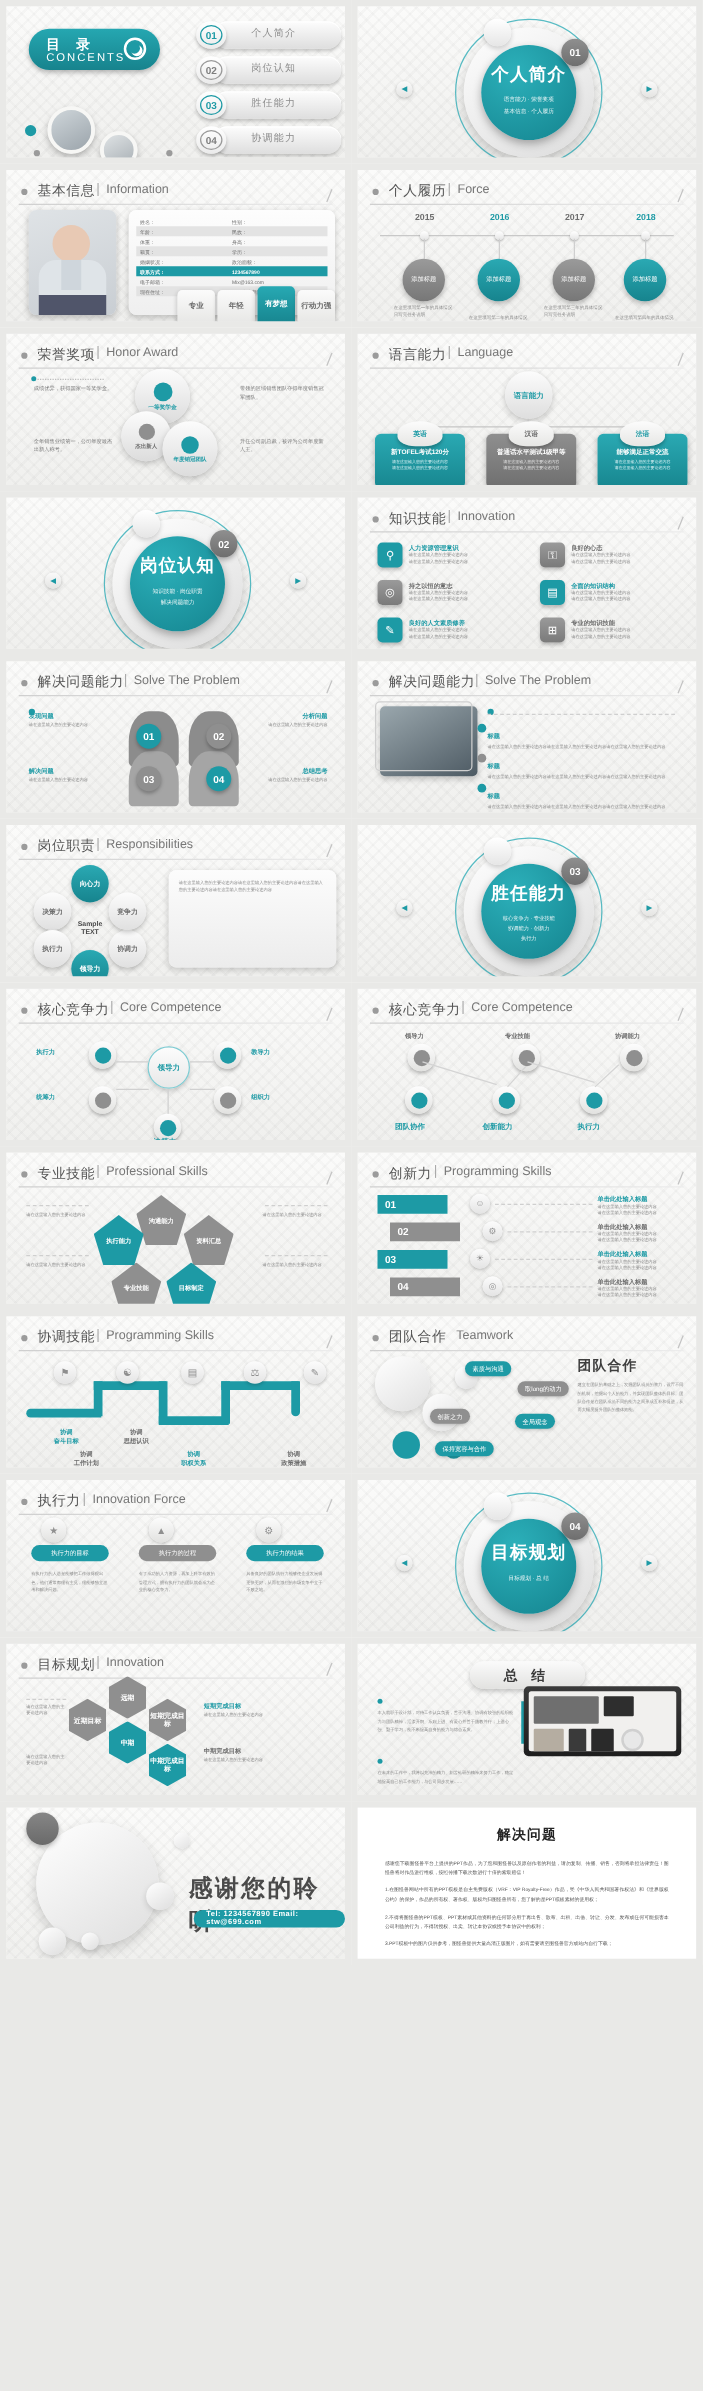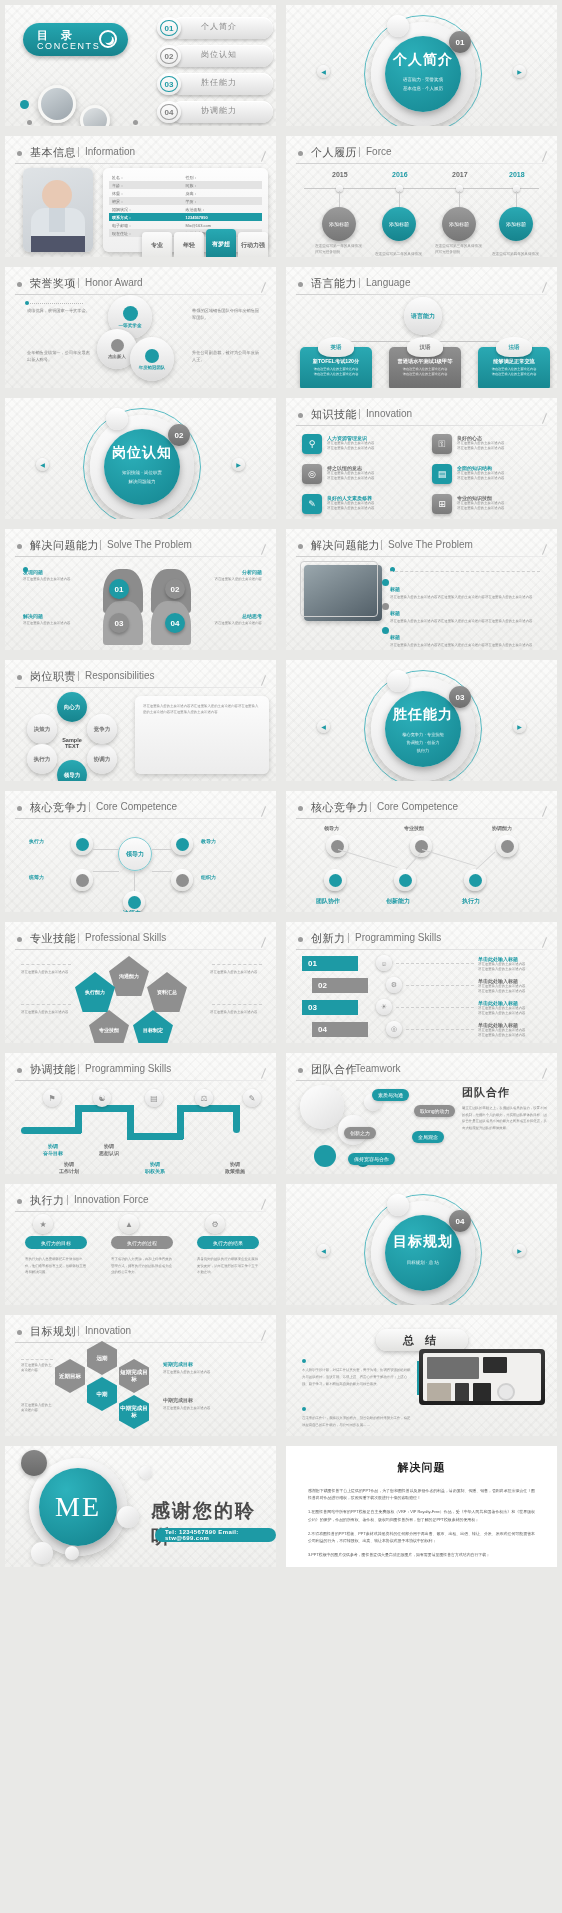--- a/index.html
+++ b/index.html
@@ -842,21 +842,21 @@
     <div class="lbl" style="position:absolute;left:206px;top:108px;width:48px;text-align:center;white-space:pre-line;line-height:1.4;color:#6d6d6d">协调
 政策措施</div>
   </div>
 
   <div class="slide">
     <div class="canvas"></div>
     <div class="shead">
       <div class="dot"></div>
       <div class="cn">团队合作</div>
       <div class="sep" style="left:51px">|</div>
-      <div class="en" style="left:59px">Teamwork</div>
+      <div class="en" style="left:69px">Teamwork</div>
       <div class="rule"></div>
       <div class="slash"></div>
     </div>
     <div class="bub" style="left:14px;top:32px;width:44px;height:44px;background:linear-gradient(145deg,#ffffff,#e0e0e0);box-shadow:0 3px 6px rgba(0,0,0,.15)"></div>
     <div class="bub" style="left:52px;top:62px;width:30px;height:30px;background:linear-gradient(145deg,#ffffff,#e0e0e0);box-shadow:0 2px 5px rgba(0,0,0,.15)"></div>
     <div class="bub" style="left:28px;top:92px;width:22px;height:22px;background:#1d9aa5"></div>
     <div class="bub" style="left:78px;top:40px;width:18px;height:18px;background:linear-gradient(145deg,#ffffff,#dedede);box-shadow:0 2px 4px rgba(0,0,0,.15)"></div>
     <div class="bub" style="left:70px;top:100px;width:14px;height:14px;background:#1d9aa5"></div>
     <div class="tbadge" style="left:86px;top:36px;background:#1d9aa5">素质与沟通</div>
     <div class="tbadge" style="left:128px;top:52px;background:#8f8f8f">取long的动力</div>
@@ -955,21 +955,20 @@
         <div style="position:absolute;left:50px;top:30px;width:18px;height:20px;background:#2a2a2a;border-radius:1px"></div>
         <div style="position:absolute;left:74px;top:30px;width:18px;height:18px;border-radius:50%;background:#e8e8e8;border:2px solid #d0d0d0"></div>
       </div>
     </div>
   </div>
 
   <div class="slide">
     <div class="canvas"></div>
     <div class="meringo"></div>
     <div class="circ" style="position:absolute;left:16px;top:4px;width:26px;height:26px;background:linear-gradient(#868686,#6a6a6a);box-shadow:0 2px 4px rgba(0,0,0,.25)"></div>
-    <div class="meball">ME</div>
     <div class="circ" style="position:absolute;left:112px;top:60px;width:22px;height:22px;background:linear-gradient(145deg,#fff,#dedede);box-shadow:0 2px 5px rgba(0,0,0,.15)"></div>
     <div class="circ" style="position:absolute;left:26px;top:96px;width:22px;height:22px;background:linear-gradient(145deg,#fff,#dedede);box-shadow:0 2px 5px rgba(0,0,0,.15)"></div>
     <div class="circ" style="position:absolute;left:60px;top:100px;width:14px;height:14px;background:linear-gradient(145deg,#fff,#dedede);box-shadow:0 2px 4px rgba(0,0,0,.15)"></div>
     <div class="circ" style="position:absolute;left:134px;top:20px;width:13px;height:13px;background:linear-gradient(145deg,#fff,#e2e2e2);box-shadow:0 1px 3px rgba(0,0,0,.12)"></div>
     <div class="thx">感谢您的聆听</div>
     <div class="contact">Tel:  1234567890   Email:  stw@699.com</div>
   </div>
 
   <div class="slide">
     <div class="cp">

